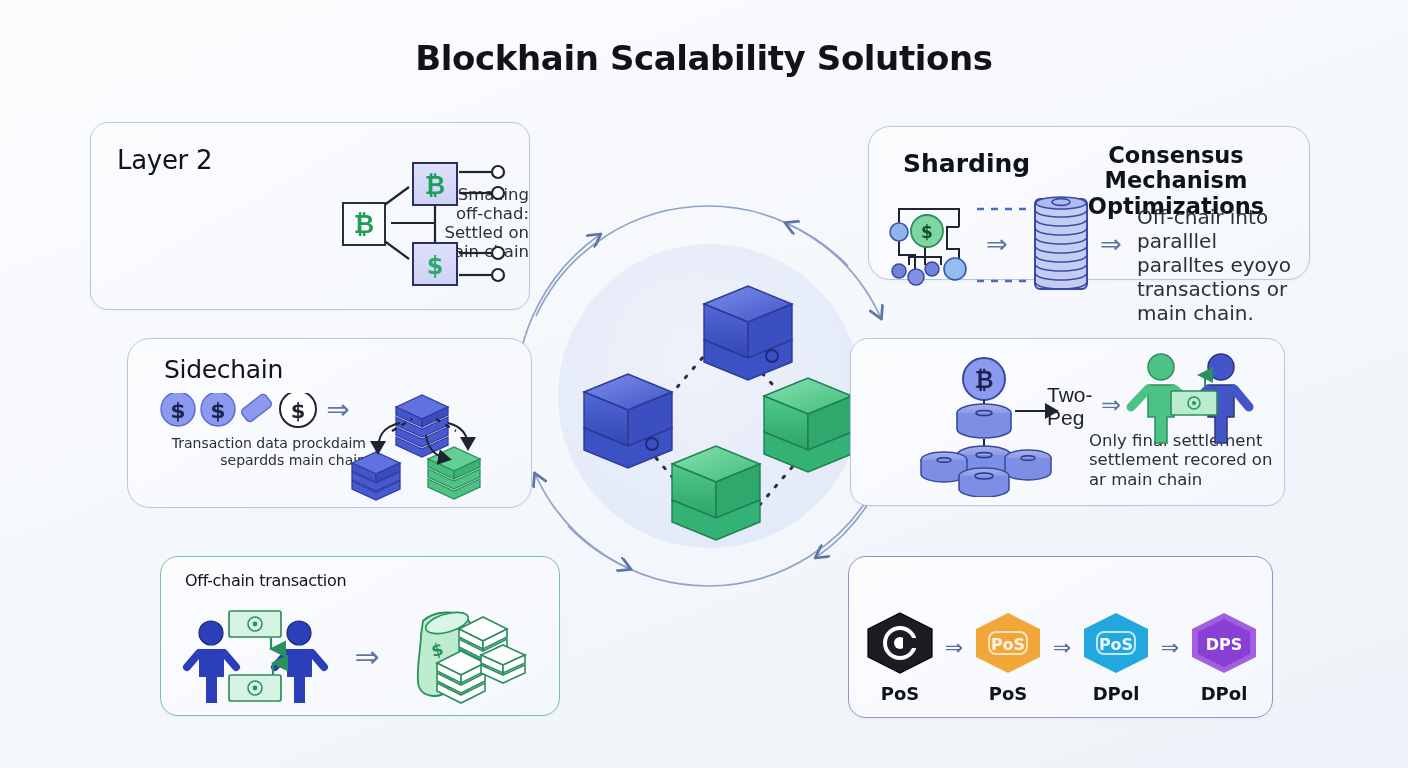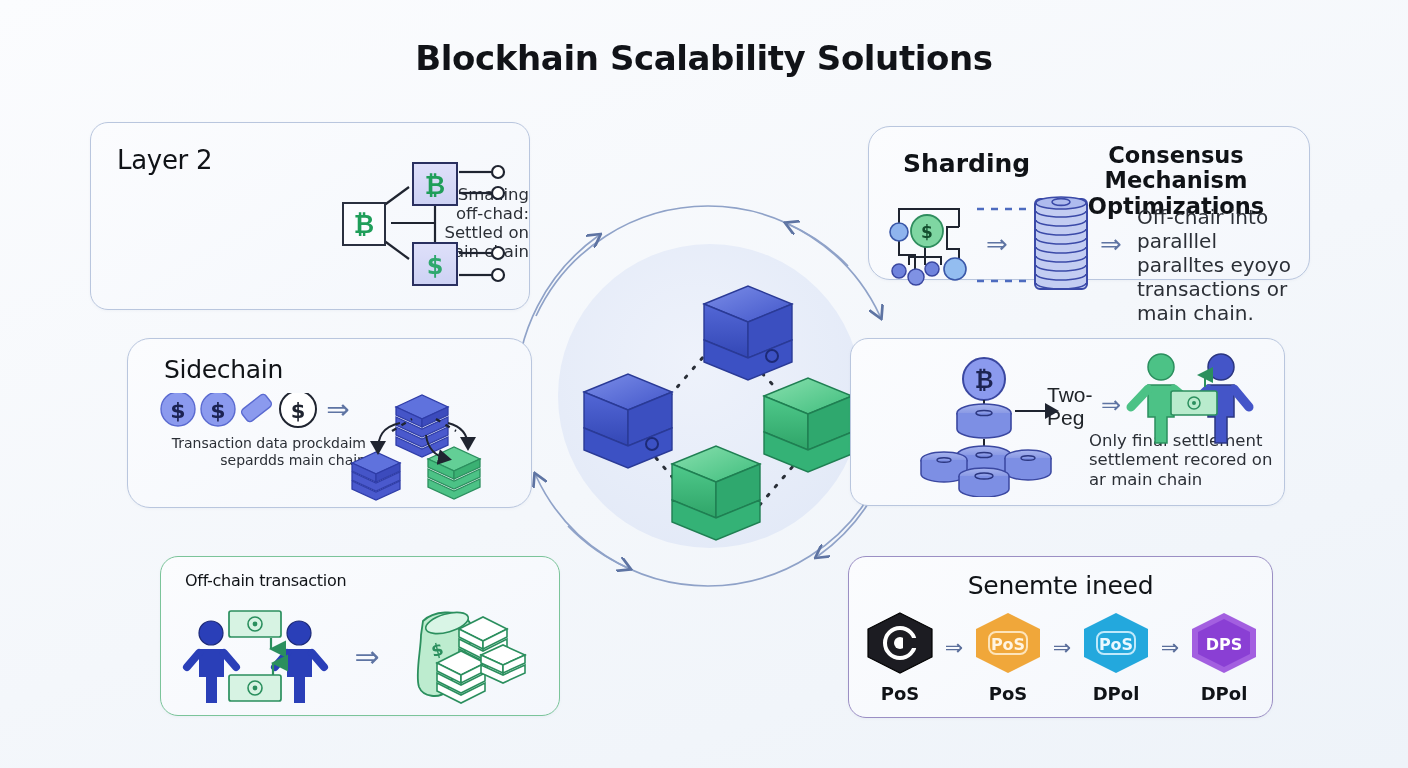--- a/index.html
+++ b/index.html
@@ -480,21 +480,20 @@
 
         <path d="M300,50 L322,40 L344,50 L322,60 Z"></path>
         <path d="M300,50 L300,58 L322,68 L322,60 Z"></path>
           <path d="M344,50 L344,58 L322,68 L322,60 Z"></path>
         <path d="M300,60 L322,70 L344,60 L344,68 L322,78 L300,68 Z"></path>
       </g>
     </svg>
   </div>
 
   <div class="card purple" id="card-consensus">
-    <div class="card-title">Senemte ineed</div>
 
     <div id="hex-row">
 
       <div class="hex-item">
         <svg width="74" height="64" viewBox="0 0 74 64">
           <polygon points="37,2 69,18 69,46 37,62 5,46 5,18" fill="#1c1c22" stroke="#000" stroke-width="1.2"></polygon>
           <circle cx="37" cy="32" r="15" fill="none" stroke="#ffffff" stroke-width="4"></circle>
           <circle cx="37" cy="32" r="6" fill="#ffffff"></circle>
           <rect x="40" y="27" width="16" height="10" fill="#1c1c22"></rect>
         </svg>

